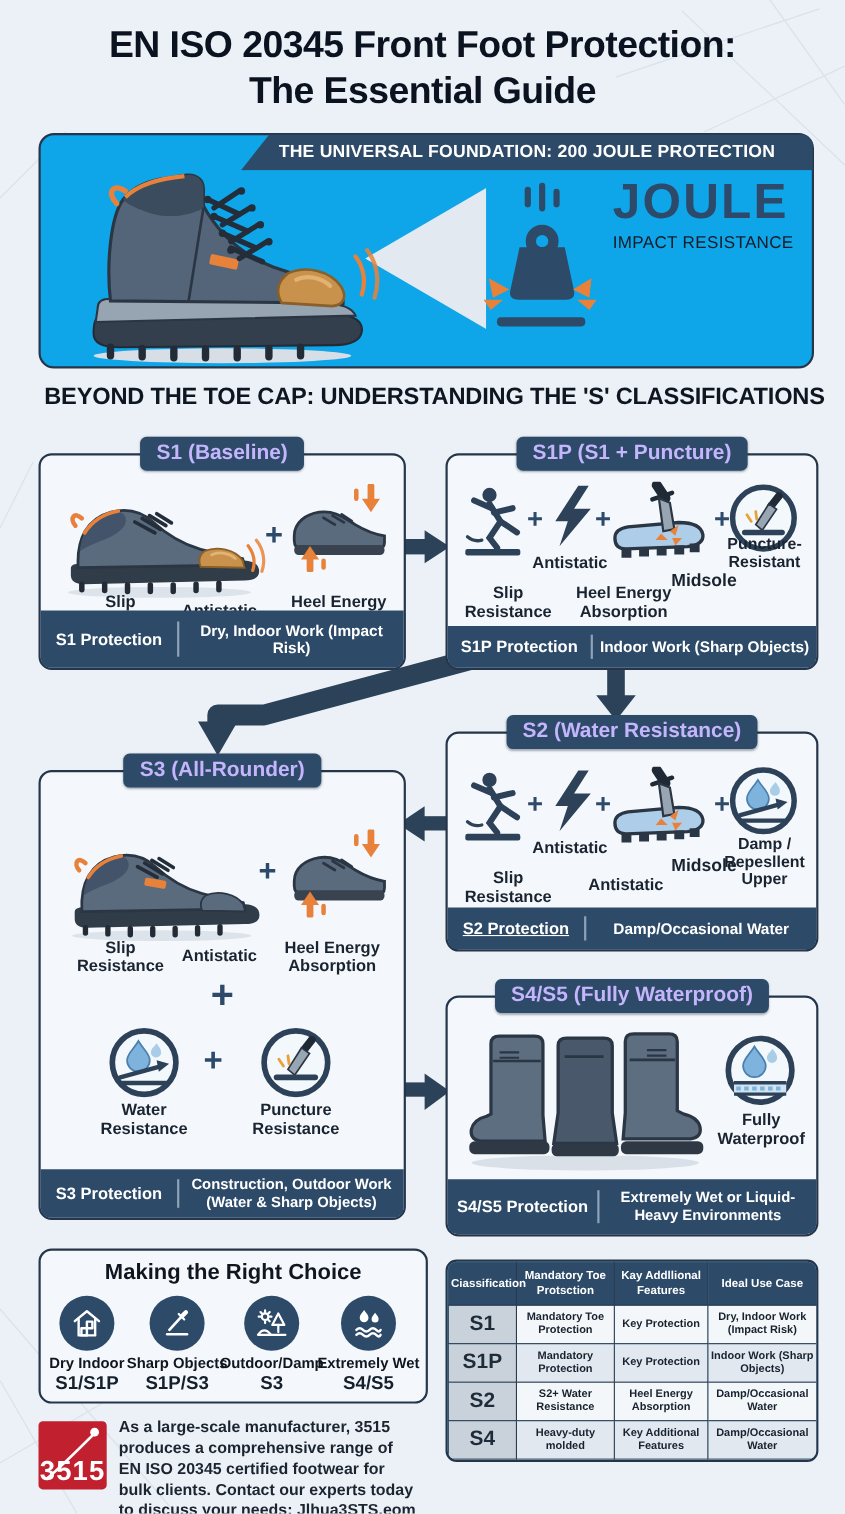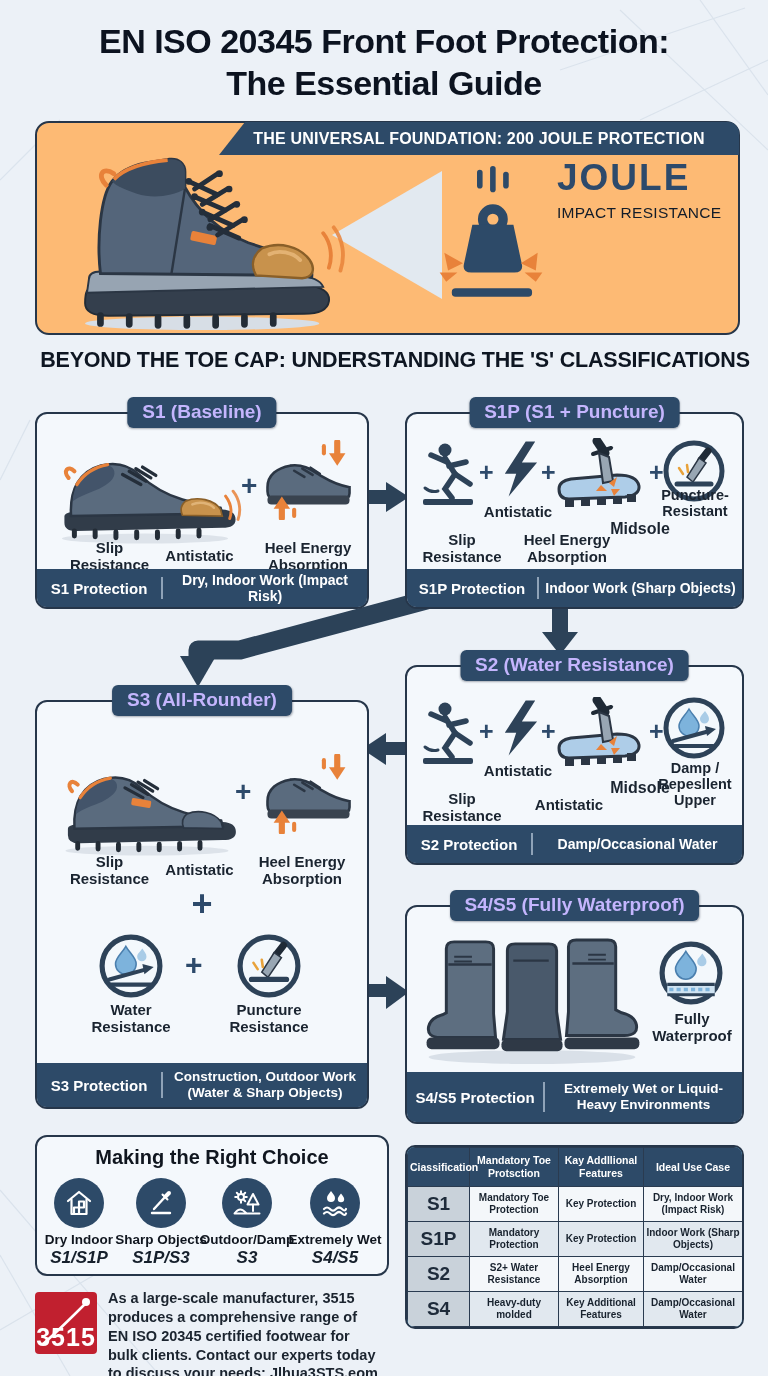--- a/index.html
+++ b/index.html
@@ -11,31 +11,31 @@
   }
   .abs{position:absolute;}
   
   .page-title{
     position:absolute;top:20px;left:0;width:768px;text-align:center;
     font-size:34px;font-weight:800;line-height:1.24;color:#0c1320;letter-spacing:-0.5px;
   }
   
   .hero{
     position:absolute;left:35px;top:121px;width:701px;height:210px;
-    background:#fdba74;border:2.5px solid #26364a;border-radius:14px;
+    background:#0ea5e9;border:2.5px solid #26364a;border-radius:14px;
   }
   .hero-banner{
     position:absolute;top:-1px;right:-1px;width:520px;height:33px;
     background:#2d4a68;color:#ffffff;font-size:16px;font-weight:700;
     display:flex;align-items:center;justify-content:center;letter-spacing:.2px;
     clip-path:polygon(26px 0,100% 0,100% 100%,0 100%);
     border-top-right-radius:11px;
   }
   .hero-value{font-size:82px;font-weight:800;color:#2d4a6b;line-height:.95;letter-spacing:1px;}
-  .hero-unit{font-size:37px;font-weight:800;color:#2d4a6b;line-height:1.05;letter-spacing:2px;}
+  .hero-unit{font-size:45px;font-weight:800;color:#2d4a6b;line-height:1.05;letter-spacing:2px;}
   .hero-caption{font-size:15.5px;font-weight:400;color:#121c29;margin-top:6px;letter-spacing:.3px;}
   
   .section-heading{
     position:absolute;top:348px;left:0;width:768px;text-align:center;
     font-size:21.5px;font-weight:800;color:#0e1622;letter-spacing:-0.2px;
   }
   
   .card{
     position:absolute;background:#f4f8fc;border:2px solid #26364a;border-radius:12px;z-index:2;
   }
@@ -59,21 +59,21 @@
   .choice{
     position:absolute;left:35px;top:1135px;width:350px;height:137px;
     background:#f4f8fc;border:2px solid #26364a;border-radius:12px;z-index:2;
   }
   .choice-title{position:absolute;top:9px;left:0;width:100%;text-align:center;
     font-size:20px;font-weight:800;color:#10161f;}
   .choice-item{position:absolute;top:41px;width:96px;text-align:center;}
   .choice-circle{width:50px;height:50px;border-radius:50%;background:#2d4a68;margin:0 auto;
     display:flex;align-items:center;justify-content:center;}
   .choice-label{font-size:13.5px;font-weight:800;color:#10161f;margin-top:5px;line-height:1.1;}
-  .choice-classes{font-size:17px;font-weight:800;color:#16202c;line-height:1.15;font-style:italic;}
+  .choice-classes{font-size:17px;font-weight:800;color:#16202c;line-height:1.15;}
   
   .table-wrap{
     position:absolute;left:405px;top:1145px;width:335px;z-index:2;
     border:2px solid #26364a;border-radius:10px;overflow:hidden;background:#7dd3fc;
   }
   table.spec{border-collapse:collapse;table-layout:fixed;width:100%;}
   table.spec th,table.spec td{
     border:1.5px solid #2a3b50;text-align:center;vertical-align:middle;padding:3px 2px;
   }
   table.spec th{background:#2d4a68;color:#fff;font-size:10.5px;font-weight:700;line-height:1.2;height:32px;}
@@ -238,21 +238,21 @@
       <path d="M22,76 v-10" stroke-width="6"></path>
         <polygon points="14,67 30,67 22,55" stroke="none"></polygon>
       <path d="M34,74 v-6" stroke-width="4"></path>
     </g>
   </svg>
 
   <div class="lbl" style="left:25px;top:126px;width:95px;">Slip Resistance</div>
   <div class="lbl" style="left:115px;top:134px;width:95px;">Antistatic</div>
   <div class="lbl" style="left:218px;top:126px;width:106px;">Heel Energy Absorption</div>
 
-  <div class="card-footer" style="height:38px;">
+  <div class="card-footer" style="height:52px;">
     <div class="cf-label" style="width:124px;">S1 Protection</div>
     <div class="cf-div"></div>
     <div class="cf-text">Dry, Indoor Work (Impact Risk)</div>
   </div>
 </div>
 
 <div class="card" style="left:405px;top:412px;width:335px;height:193px;">
   <div class="tab">S1P (S1 + Puncture)</div>
 
   <svg class="abs" style="left:14px;top:28px;" width="56" height="64" viewBox="0 0 56 64">
@@ -360,21 +360,21 @@
     <path d="M12,49 L50,49" stroke="#2d4258" stroke-width="4" stroke-linecap="round"></path>
   </svg>
 
   <div class="lbl" style="left:66px;top:96px;width:90px;">Antistatic</div>
   <div class="lbl" style="left:188px;top:112px;width:90px;font-size:16px;">Midsole</div>
   <div class="lbl lbl-sm" style="left:242px;top:94px;width:92px;">Damp / Repesllent Upper</div>
   <div class="lbl" style="left:10px;top:124px;width:90px;">Slip Resistance</div>
   <div class="lbl" style="left:100px;top:130px;width:124px;">Antistatic</div>
 
   <div class="card-footer" style="height:38px;">
-    <div class="cf-label" style="width:124px;">S2 Protection</div>
+    <div class="cf-label" style="width:124px;text-decoration:underline;">S2 Protection</div>
     <div class="cf-div"></div>
     <div class="cf-text">Damp/Occasional Water</div>
   </div>
 </div>
 
 <div class="card" style="left:35px;top:700px;width:330px;height:405px;">
   <div class="tab">S3 (All-Rounder)</div>
 
   <svg class="abs" style="left:12px;top:50px;" width="196" height="106" viewBox="0 0 230 130">
     <ellipse cx="115" cy="121" rx="100" ry="6" fill="#dde3ea"></ellipse>

